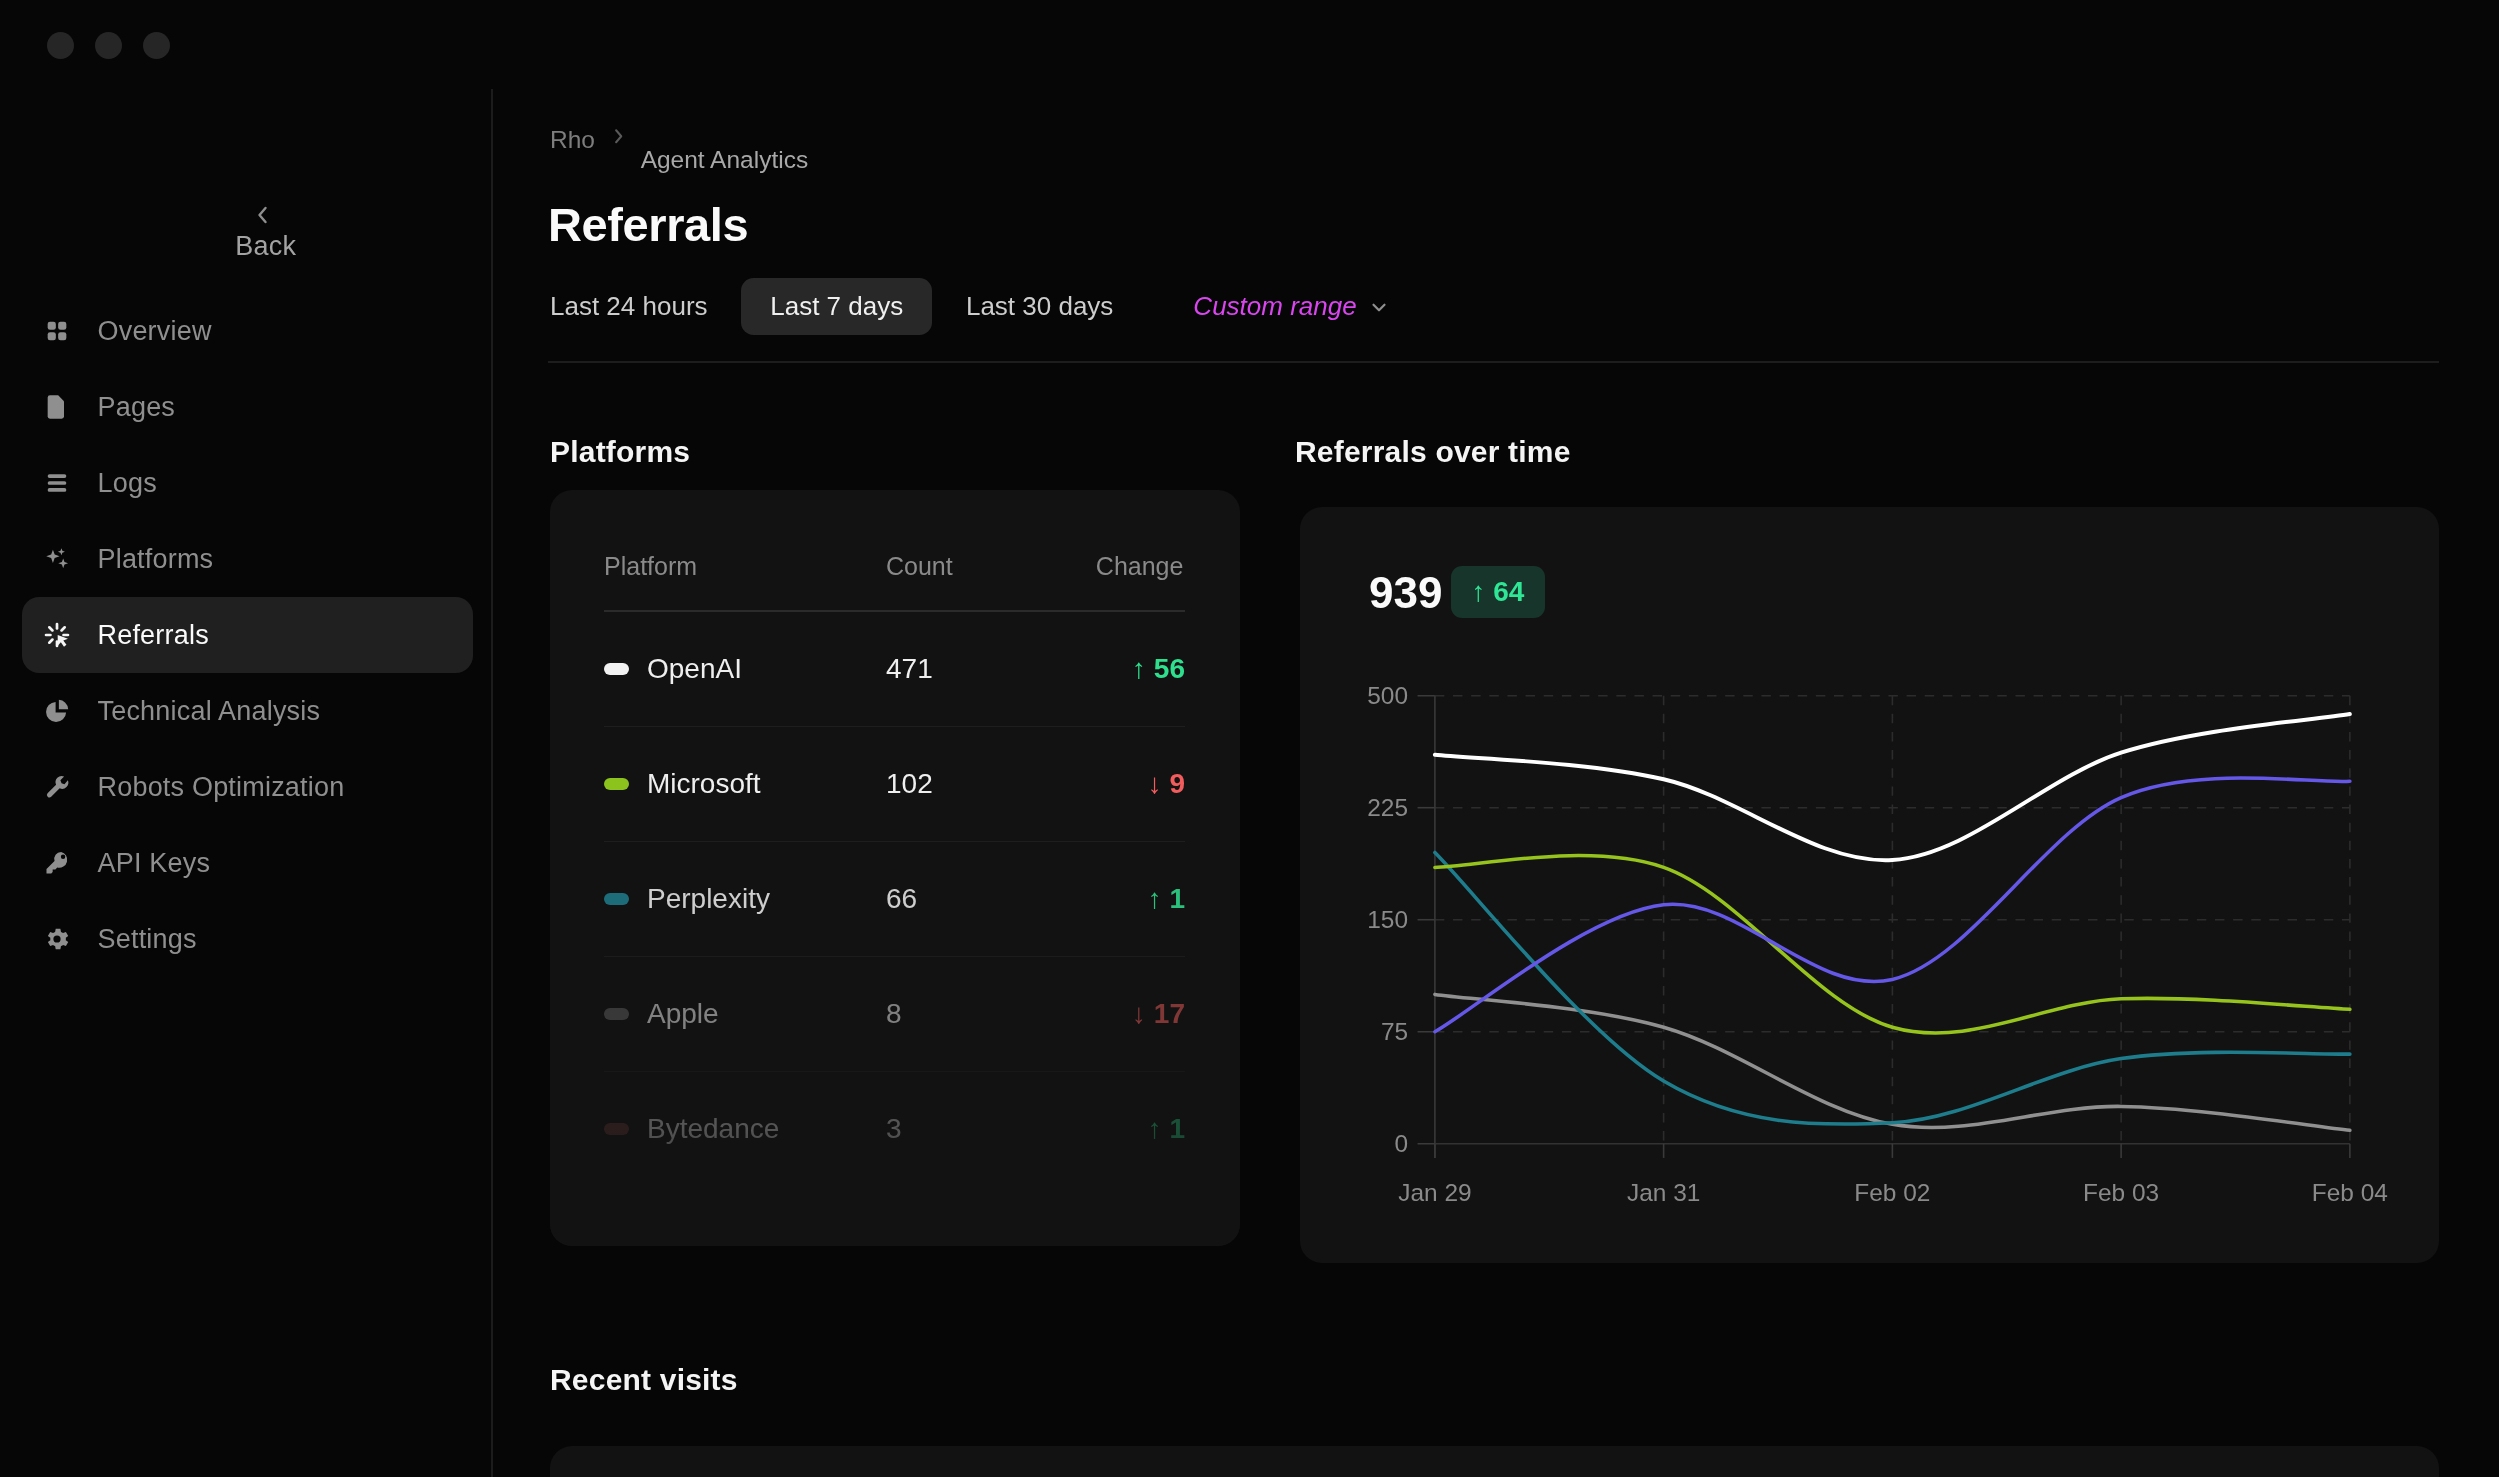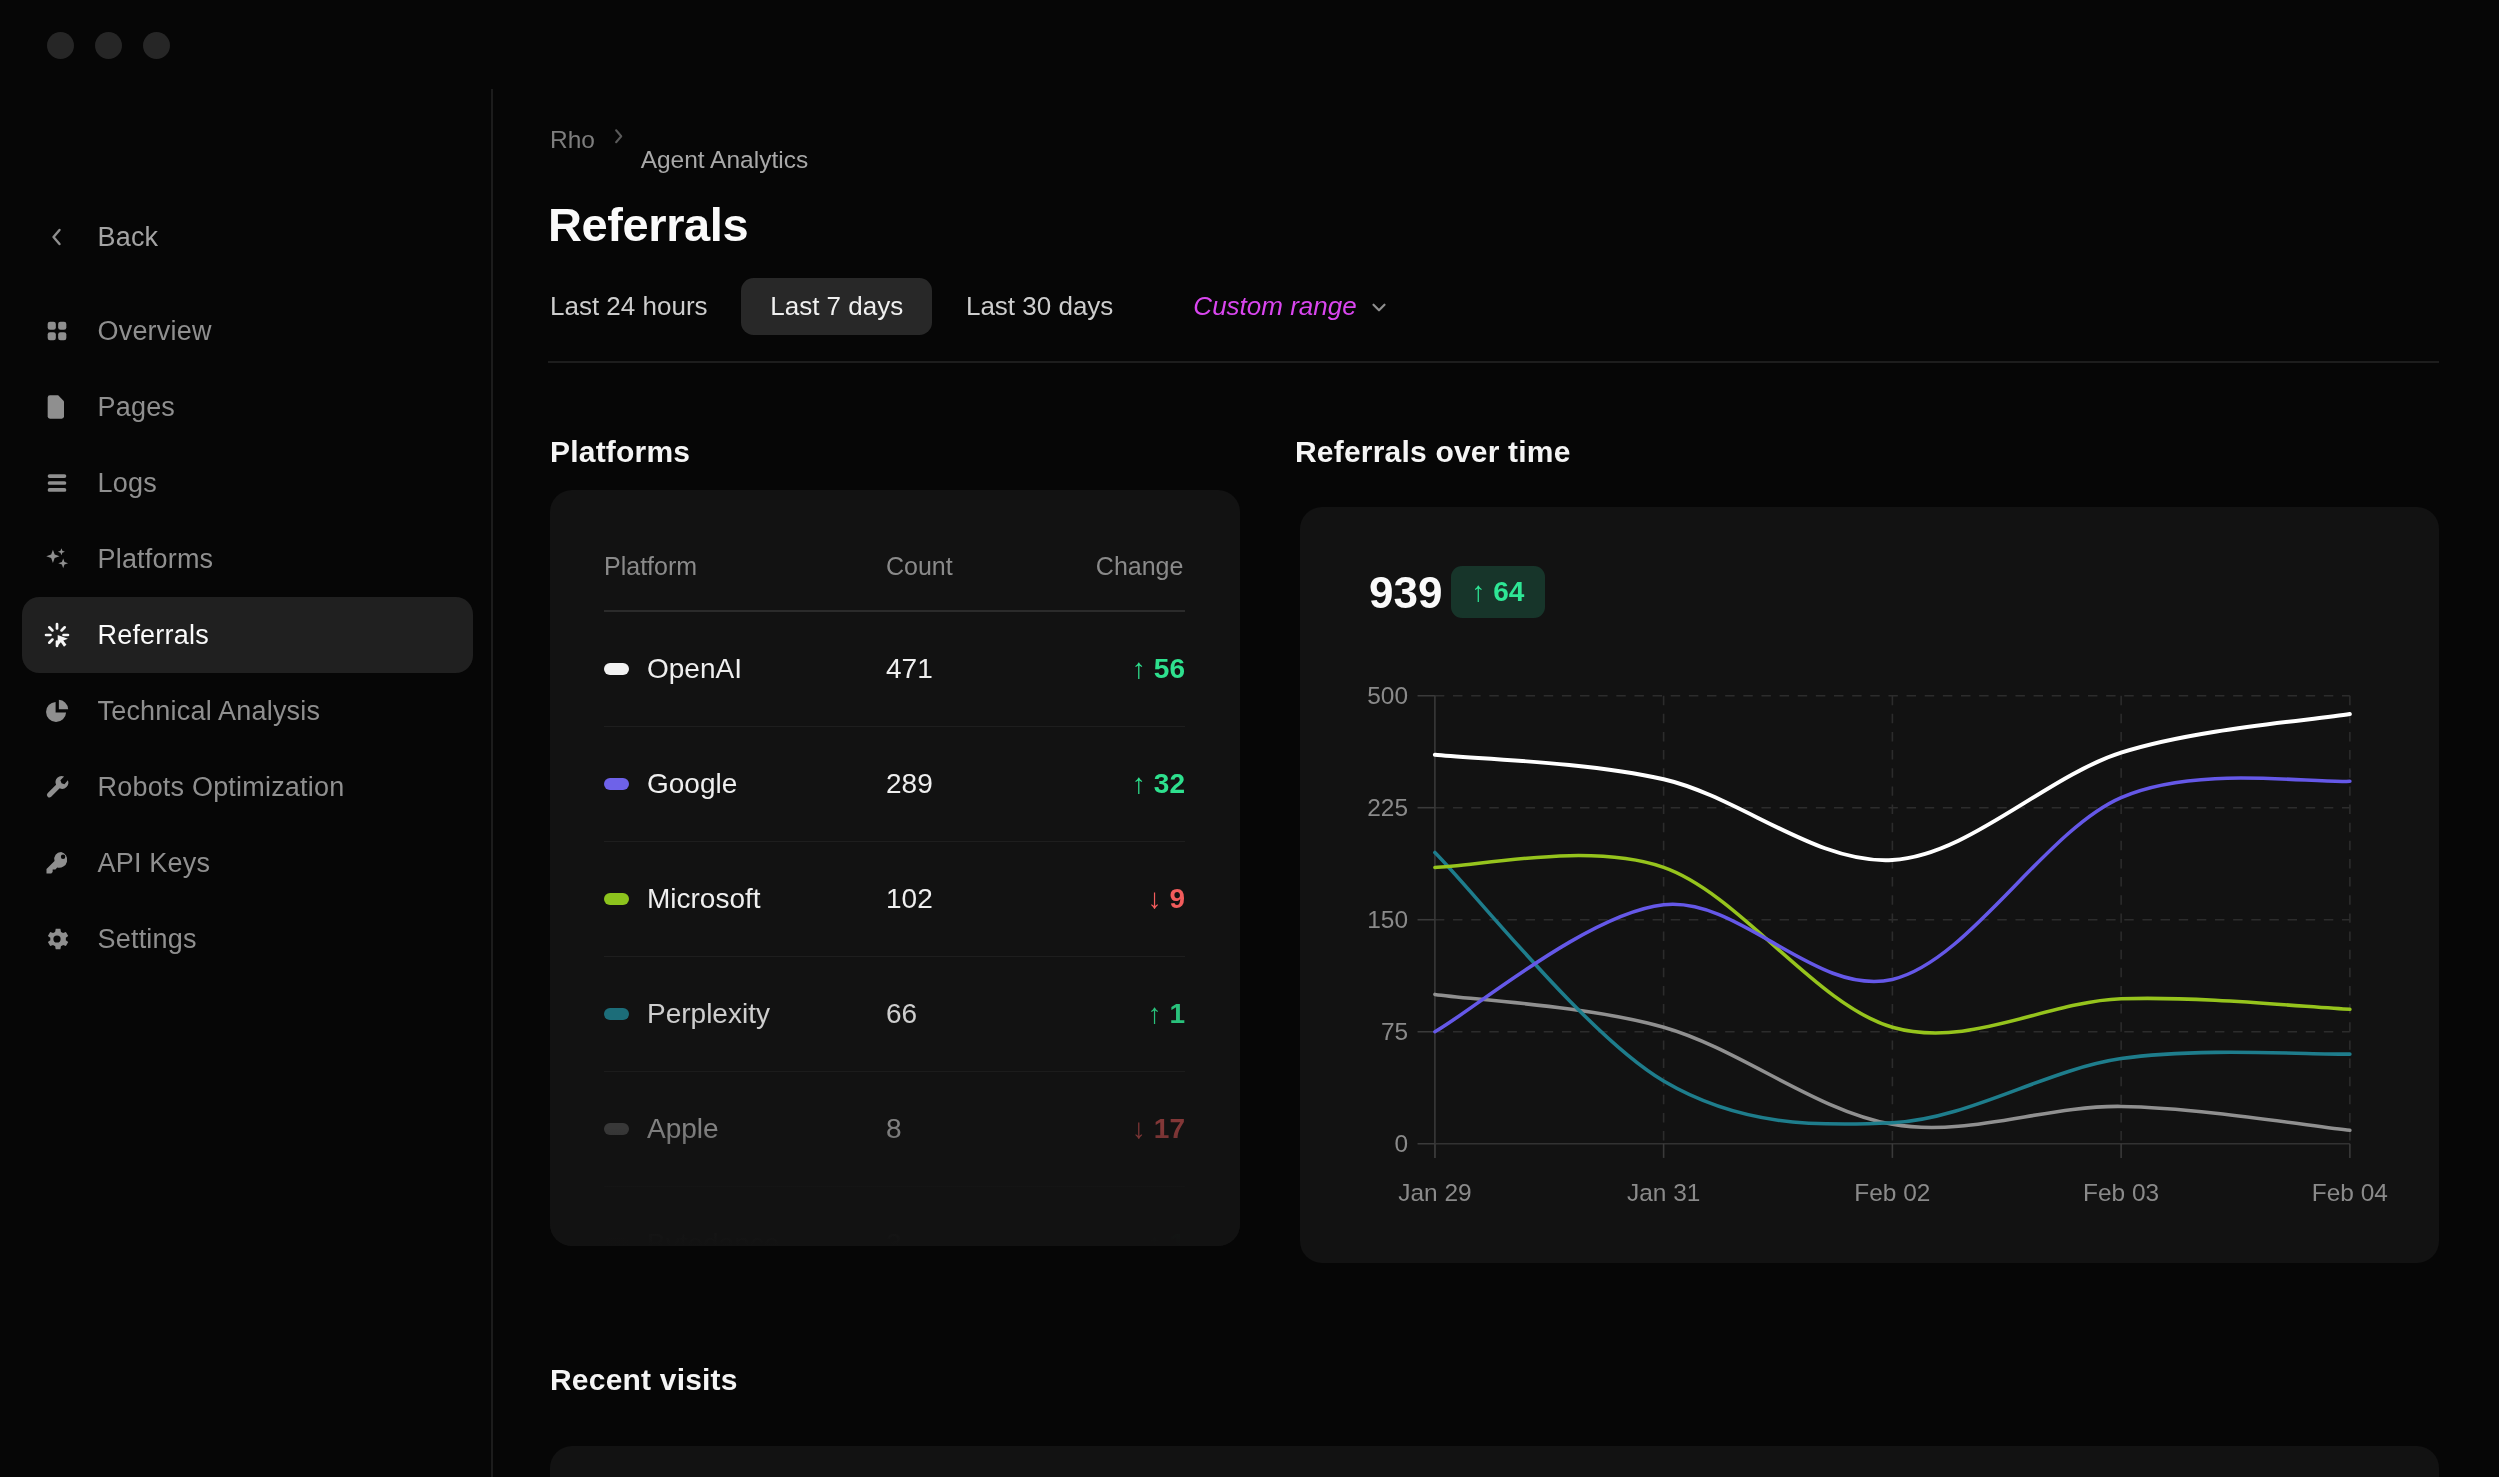--- a/index.html
+++ b/index.html
@@ -4,21 +4,21 @@
 <style>
   html,body{margin:0;padding:0;background:#000;}
   #app{position:relative;width:2500px;height:1477px;background:#060606;overflow:hidden;
        font-family:"Liberation Sans",sans-serif;color:#e8e8e8;}
   
   .traffic{position:absolute;top:32px;width:27px;height:27px;border-radius:50%;background:#262626;}
   
   #sidebar{position:absolute;left:0;top:89px;width:491px;bottom:0;}
   #sidebar-divider{position:absolute;left:491px;top:89px;width:1.6px;bottom:0;background:#1c1c1c;}
   .nav-item{position:relative;height:76px;display:flex;align-items:center;cursor:default;}
-  #back-item{position:absolute;left:22px;top:110px;width:451px;}
+  #back-item{position:absolute;left:28px;top:110px;width:451px;flex-direction:column;}
   #nav-items{position:absolute;left:22px;top:204px;width:451px;display:flex;flex-direction:column;}
   .nav-item.active{background:#202020;border-radius:17.4px;}
   .nav-icon{width:32px;height:32px;margin-left:19px;display:flex;align-items:center;justify-content:center;color:#8f8f8f;flex:none;}
   .nav-item.active .nav-icon{color:#f5f5f5;}
   .nav-icon svg{width:28px;height:28px;}
   #back-item .nav-icon svg{width:24px;height:24px;}
   .nav-label{margin-left:24.5px;font-size:27px;color:#8f8f8f;letter-spacing:0.2px;}
   .nav-item.active .nav-label{color:#fafafa;}
   #back-item .nav-label{color:#a3a3a3;}
   
@@ -216,26 +216,20 @@
       <span id="col-count">Count</span>
       <span id="col-change">Change</span>
     </div>
     <div id="head-divider"></div>
     <div id="table-rows">
         <div class="trow" style="opacity: 1;">
           <span class="chip" style="background:#f2f2f2"></span>
           <span class="pname">OpenAI</span>
           <span class="pcount">471</span>
           <span class="pchange up">↑ 56</span>
-        </div>
-        <div class="trow" style="opacity: 1;">
-          <span class="chip" style="background:#6e62e9"></span>
-          <span class="pname">Google</span>
-          <span class="pcount">289</span>
-          <span class="pchange up">↑ 32</span>
         </div>
         <div class="trow" style="opacity: 1;">
           <span class="chip" style="background:#8cc31d"></span>
           <span class="pname">Microsoft</span>
           <span class="pcount">102</span>
           <span class="pchange down">↓ 9</span>
         </div>
         <div class="trow" style="opacity: 0.85;">
           <span class="chip" style="background:#1e7d8c"></span>
           <span class="pname">Perplexity</span>

